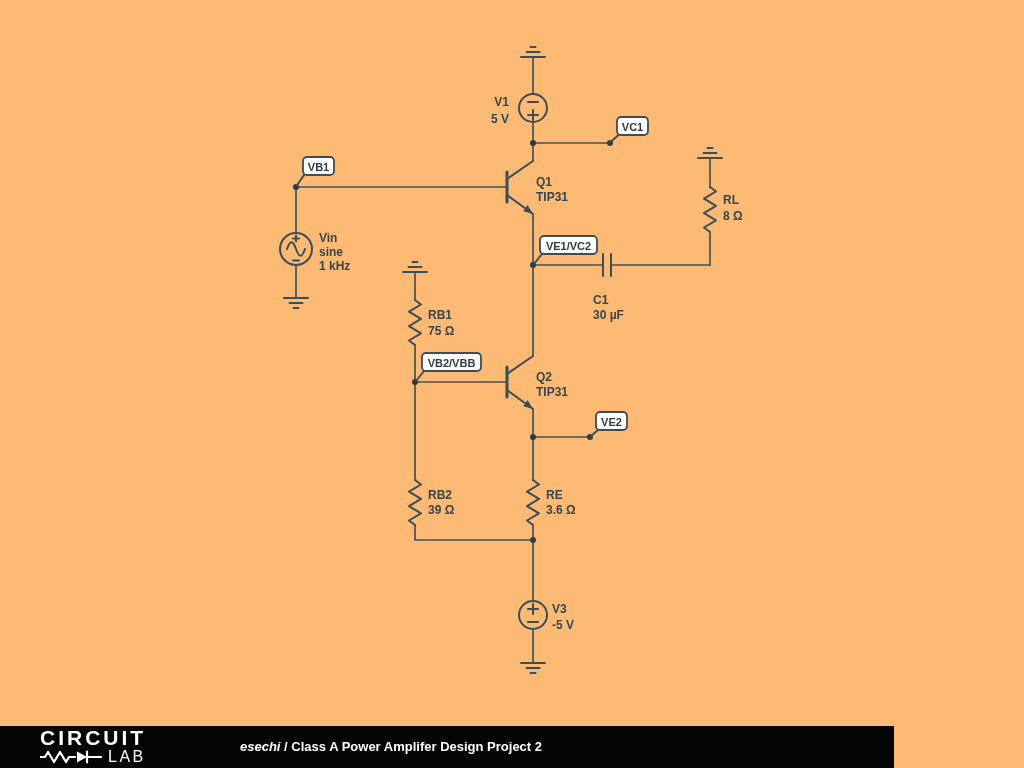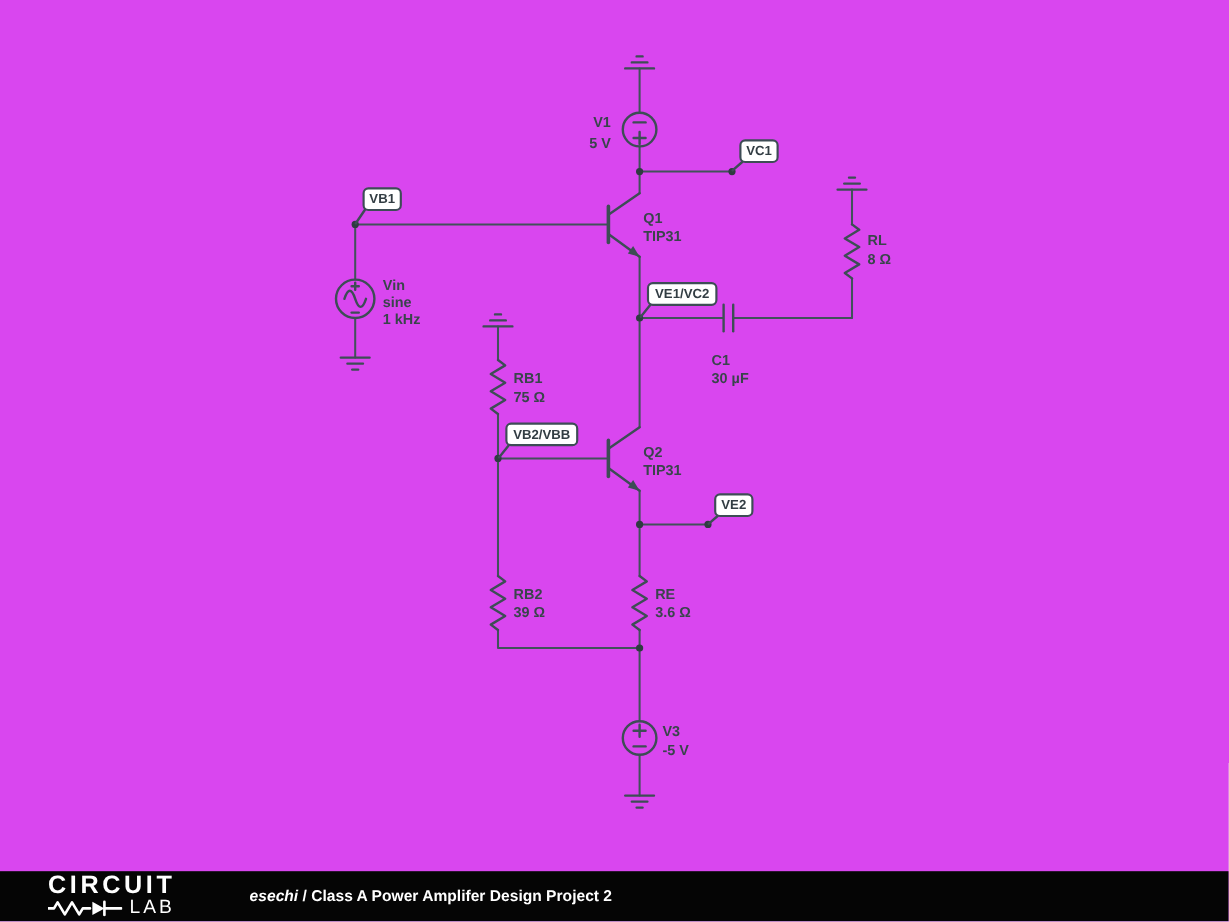--- a/index.html
+++ b/index.html
@@ -1,44 +1,44 @@
 <!DOCTYPE html>
 <html><head>
 <meta charset="utf-8">
 <style>
   html,body { margin:0; padding:0; background:#e8e8e8; }
   .page {
     position:relative;
     width:1024px; height:768px;
-    background:#d946ef;
+    background:#fdba74;
     overflow:hidden;
     font-family:"Liberation Sans", sans-serif;
   }
   svg.schematic { display:block; }
   .wire  { stroke:#41525a; stroke-width:1.7; fill:none; stroke-linecap:round; stroke-linejoin:round; }
   .body  { stroke:#3d4d55; stroke-width:2;   fill:none; stroke-linecap:round; stroke-linejoin:round; }
   .thick { stroke:#3d4d55; stroke-width:3;   fill:none; stroke-linecap:round; }
   .dot   { fill:#2f3b41; stroke:none; }
   .arrow { fill:#3d4d55; stroke:none; }
   .flag-box { fill:#ffffff; stroke:#3d4d55; stroke-width:1.8; }
   .lbl { font:bold 12px "Liberation Sans", sans-serif; fill:#39454b; }
   .flag-text { font:bold 11px "Liberation Sans", sans-serif; fill:#323d43; text-anchor:middle; dominant-baseline:central; }
   .end { text-anchor:end; }
 
   .footer {
     position:absolute; left:0; bottom:0;
-    width:1024px; height:42px;
+    width:894px; height:42px;
     background:#050505;
     display:flex; align-items:center;
   }
   .logo { margin-left:40px; width:150px; color:#ffffff; }
   .logo-top { font-size:21px; font-weight:bold; letter-spacing:3px; line-height:20px; }
   .logo-bottom { display:flex; align-items:center; gap:6px; margin-top:0px; }
   .logo-lab { font-size:16px; font-weight:normal; letter-spacing:2.5px; }
-  .meta { margin-left:18px; color:#ffffff; font-size:13px; font-weight:bold; line-height:18px; }
+  .meta { margin-left:50px; color:#ffffff; font-size:13px; font-weight:bold; line-height:18px; }
   .meta .author { font-style:italic; }
   .meta a { color:#ffffff; text-decoration:none; font-weight:bold; }
 </style>
 </head>
 <body>
 
 <div class="page">
 
   <svg class="schematic" width="1024" height="726" viewBox="0 0 1024 726">
 

